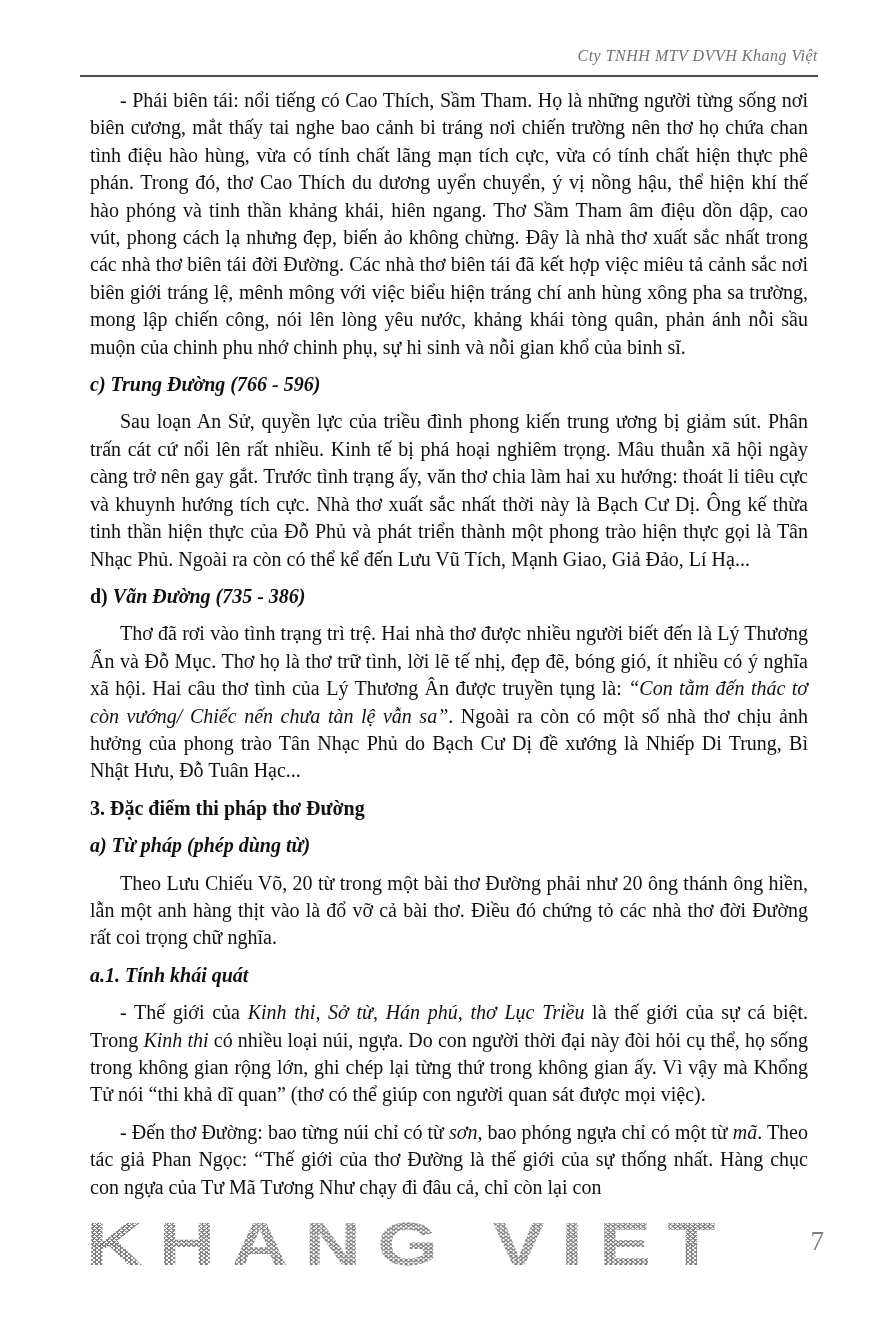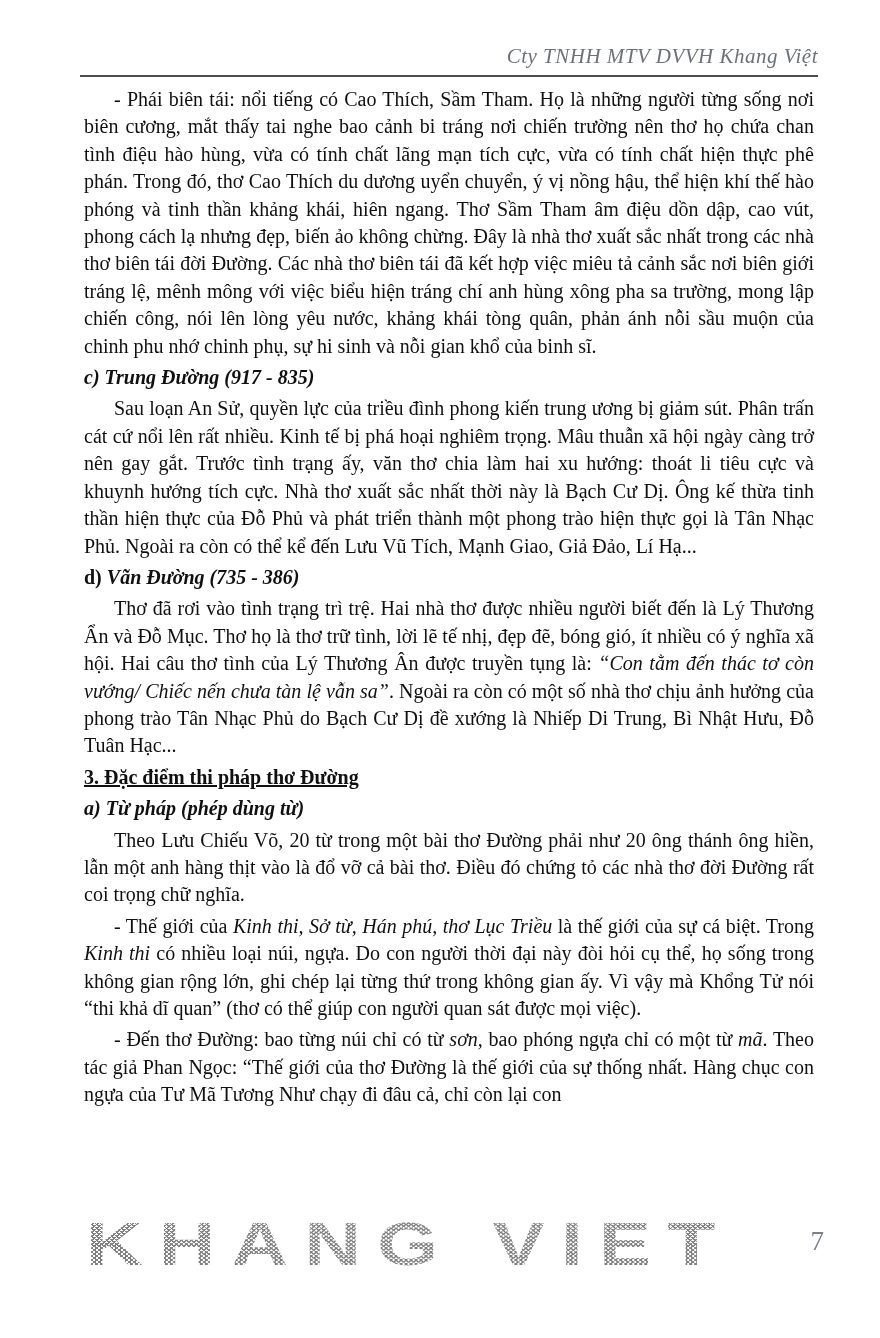--- a/index.html
+++ b/index.html
@@ -14,39 +14,39 @@
   }
   .content {
     position: absolute;
     left: 80px;
     top: 42px;
     width: 738px;
   }
   .header-line {
     text-align: right;
     font-style: italic;
-    font-size: 21px;
+    font-size: 16px;
     line-height: 28px;
     color: #6e7277;
     letter-spacing: 0.5px;
   }
   .rule {
     border: 0;
     border-top: 2px solid #4d4d4d;
     margin: 5px 0 9px 0;
   }
   .doc {
     font-size: 20px;
     line-height: 27.4px;
     text-align: justify;
   }
-  .doc p { margin: 4px; }
+  .doc p { margin: 10px; }
   .para { text-indent: 30px; }
   .h-bi { font-weight: bold; font-style: italic; margin: 2px 0 1px 0; }
-  .h-b  { font-weight: bold; margin: 3px 0 1px 0; text-decoration: underline; }
+  .h-b  { font-weight: bold; margin: 3px 0 1px 0; }
   .it { font-style: italic; }
   .up { font-style: normal; }
   .watermark {
     position: absolute;
     left: 86px;
     top: 1212px;
     white-space: nowrap;
     font-family: "Liberation Sans", "DejaVu Sans", sans-serif;
     font-weight: 800;
     font-size: 62px;
@@ -72,26 +72,27 @@
 </style>
 </head>
 <body>
 
 <div class="page">
   <div class="content">
     <div class="header-line">Cty TNHH MTV DVVH Khang Việt</div>
     <hr class="rule">
     <div class="doc" id="doc">
         <p class="para"><span>- Phái biên tái: nổi tiếng có Cao Thích, Sầm Tham. Họ là những người từng sống nơi biên cương, mắt thấy tai nghe bao cảnh bi tráng nơi chiến trường nên thơ họ chứa chan tình điệu hào hùng, vừa có tính chất lãng mạn tích cực, vừa có tính chất hiện thực phê phán. Trong đó, thơ Cao Thích du dương uyển chuyển, ý vị nồng hậu, thể hiện khí thế hào phóng và tinh thần khảng khái, hiên ngang. Thơ Sầm Tham âm điệu dồn dập, cao vút, phong cách lạ nhưng đẹp, biến ảo không chừng. Đây là nhà thơ xuất sắc nhất trong các nhà thơ biên tái đời Đường. Các nhà thơ biên tái đã kết hợp việc miêu tả cảnh sắc nơi biên giới tráng lệ, mênh mông với việc biểu hiện tráng chí anh hùng xông pha sa trường, mong lập chiến công, nói lên lòng yêu nước, khảng khái tòng quân, phản ánh nỗi sầu muộn của chinh phu nhớ chinh phụ, sự hi sinh và nỗi gian khổ của binh sĩ.</span></p>
-        <p class="h-bi"><span>c) Trung Đường (917 - 835)</span></p>
+        <p class="h-bi"><span>c) Trung Đường (766 - 596)</span></p>
         <p class="para"><span>Sau loạn An Sử, quyền lực của triều đình phong kiến trung ương bị giảm sút. Phân trấn cát cứ nổi lên rất nhiều. Kinh tế bị phá hoại nghiêm trọng. Mâu thuẫn xã hội ngày càng trở nên gay gắt. Trước tình trạng ấy, văn thơ chia làm hai xu hướng: thoát li tiêu cực và khuynh hướng tích cực. Nhà thơ xuất sắc nhất thời này là Bạch Cư Dị. Ông kế thừa tinh thần hiện thực của Đỗ Phủ và phát triển thành một phong trào hiện thực gọi là Tân Nhạc Phủ. Ngoài ra còn có thể kể đến Lưu Vũ Tích, Mạnh Giao, Giả Đảo, Lí Hạ...</span></p>
         <p class="h-bi"><span class="up">d) </span><span class="it">Vãn Đường (735 - 386)</span></p>
         <p class="para"><span>Thơ đã rơi vào tình trạng trì trệ. Hai nhà thơ được nhiều người biết đến là Lý Thương Ẩn và Đỗ Mục. Thơ họ là thơ trữ tình, lời lẽ tế nhị, đẹp đẽ, bóng gió, ít nhiều có ý nghĩa xã hội. Hai câu thơ tình của Lý Thương Ân được truyền tụng là: </span><span class="it">“Con tằm đến thác tơ còn vướng/ Chiếc nến chưa tàn lệ vẫn sa”</span><span>. Ngoài ra còn có một số nhà thơ chịu ảnh hưởng của phong trào Tân Nhạc Phủ do Bạch Cư Dị đề xướng là Nhiếp Di Trung, Bì Nhật Hưu, Đỗ Tuân Hạc...</span></p>
         <p class="h-b"><span>3. Đặc điểm thi pháp thơ Đường</span></p>
         <p class="h-bi"><span>a) Từ pháp (phép dùng từ)</span></p>
         <p class="para"><span>Theo Lưu Chiếu Võ, 20 từ trong một bài thơ Đường phải như 20 ông thánh ông hiền, lẫn một anh hàng thịt vào là đổ vỡ cả bài thơ. Điều đó chứng tỏ các nhà thơ đời Đường rất coi trọng chữ nghĩa.</span></p>
+        <p class="h-bi"><span>a.1. Tính khái quát</span></p>
         <p class="para"><span>- Thế giới của </span><span class="it">Kinh thi, Sở từ, Hán phú, thơ Lục Triều</span><span> là thế giới của sự cá biệt. Trong </span><span class="it">Kinh thi</span><span> có nhiều loại núi, ngựa. Do con người thời đại này đòi hỏi cụ thể, họ sống trong không gian rộng lớn, ghi chép lại từng thứ trong không gian ấy. Vì vậy mà Khổng Tử nói “thi khả dĩ quan” (thơ có thể giúp con người quan sát được mọi việc).</span></p>
         <p class="para"><span>- Đến thơ Đường: bao từng núi chỉ có từ </span><span class="it">sơn,</span><span> bao phóng ngựa chỉ có một từ </span><span class="it">mã</span><span>. Theo tác giả Phan Ngọc: “Thế giới của thơ Đường là thế giới của sự thống nhất. Hàng chục con ngựa của Tư Mã Tương Như chạy đi đâu cả, chỉ còn lại con</span></p>
       </div>
   </div>
   <div class="watermark">KHANG VIET</div>
   <div class="page-number">7</div>
 </div>
 
 </body></html>

